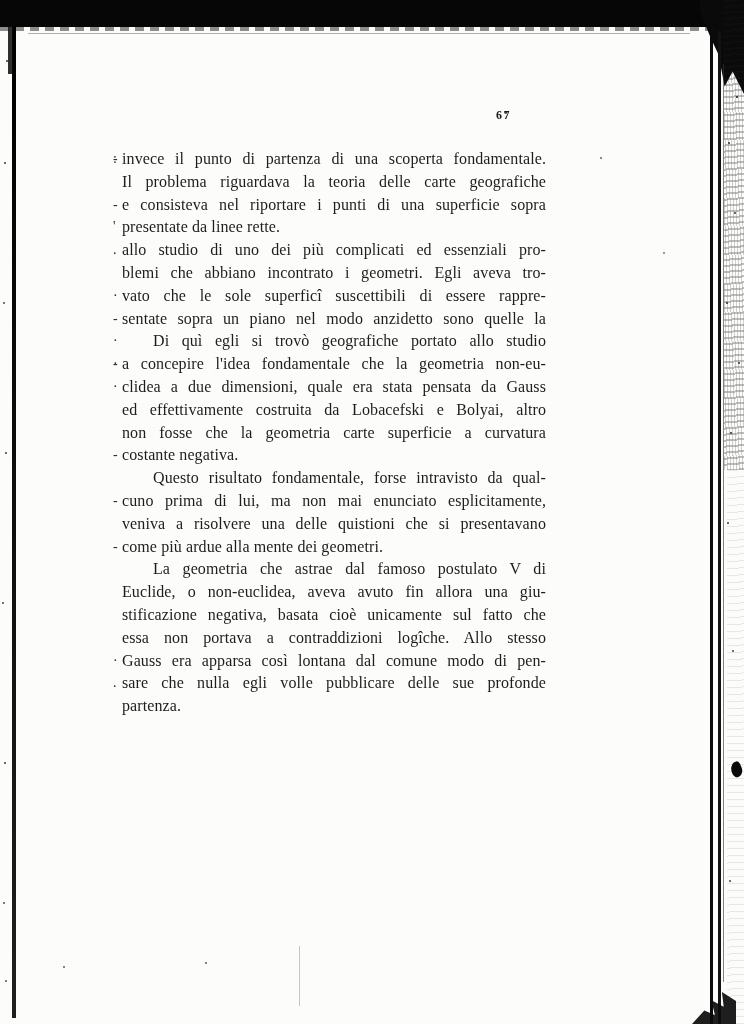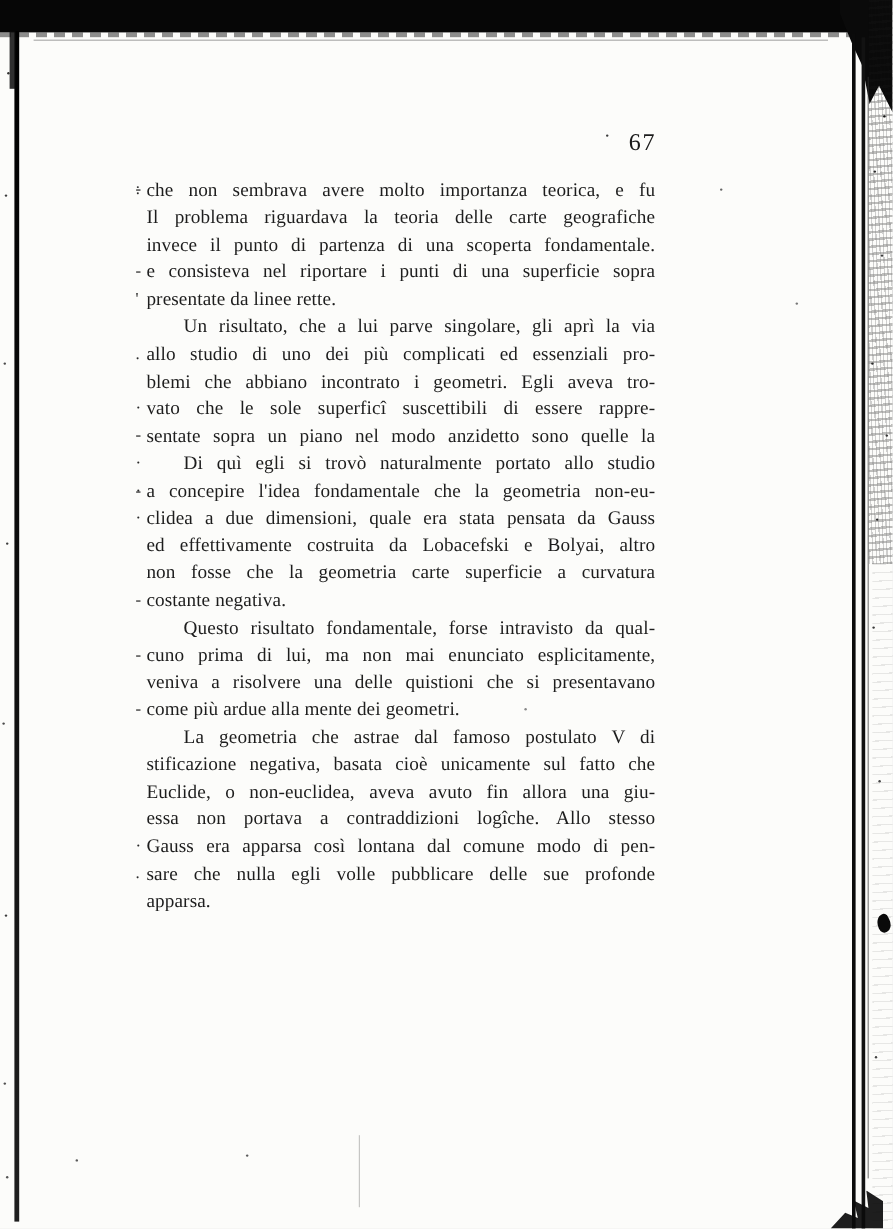--- a/index.html
+++ b/index.html
@@ -77,22 +77,22 @@
       4px 162px #3c3c3c, 3px 302px #4a4a4a, 5px 452px #3c3c3c,
       2px 602px #4a4a4a, 4px 762px #3c3c3c, 3px 902px #505050,
       6px 60px #333, 5px 980px #555,
       728px 142px #2a2a2a, 734px 212px #3a3a3a, 726px 302px #2a2a2a,
       738px 362px #333, 730px 432px #2a2a2a, 736px 96px #111,
       727px 522px #3a3a3a, 732px 650px #444, 729px 880px #444,
       63px 966px #5a5a5a, 205px 962px #5a5a5a, 437px 590px #888;
   }
   
   .page-number {
-    position: absolute; left: 524px; top: 108px;
-    font-size: 20px; color: #1a1a1a; letter-spacing: 1.5px;
+    position: absolute; left: 496px; top: 108px;
+    font-size: 12px; color: #1a1a1a; letter-spacing: 1.5px; font-weight: bold;
   }
   .text-block {
     position: absolute; left: 122px; top: 148px; width: 424px;
     font-size: 16px; line-height: 22.8px; color: #1d1d1d;
     letter-spacing: .1px;
   }
   .para { margin: 0; }
   .tline {
     position: relative;
     text-align: justify;
@@ -121,53 +121,52 @@
   <div class="edge-texture-low"></div>
   <div class="blob-mid-right"></div>
   <div class="smudge-br"></div>
   <div class="crease-bottom"></div>
   <div class="specks"></div>
 
   <div class="page-number">67</div>
   <div class="text-block" id="text-block">
       <div class="para">
         <div class="tline"><span class="margin-mark">:</span></div>
-        <div class="tline"><span class="margin-mark">-</span><span>che non sembrava avere molto importanza teorica, e fu</span></div>
+        <div class="tline"><span class="margin-mark">-</span></div>
+        <div class="tline"><span>invece il punto di partenza di una scoperta fondamentale.</span></div>
         <div class="tline"><span>Il problema riguardava la teoria delle carte geografiche</span></div>
-        <div class="tline"><span>invece il punto di partenza di una scoperta fondamentale.</span></div>
         <div class="tline"><span class="margin-mark">-</span><span>e consisteva nel riportare i punti di una superficie sopra</span></div>
         <div class="tline last"><span class="margin-mark">'</span><span>presentate da linee rette.</span></div>
       </div>
       <div class="para">
-        <div class="tline indent"><span>Un risultato, che a lui parve singolare, gli aprì la via</span></div>
         <div class="tline"><span class="margin-mark">.</span><span>allo studio di uno dei più complicati ed essenziali pro-</span></div>
         <div class="tline"><span>blemi che abbiano incontrato i geometri. Egli aveva tro-</span></div>
         <div class="tline"><span class="margin-mark">·</span><span>vato che le sole superficî suscettibili di essere rappre-</span></div>
         <div class="tline"><span class="margin-mark">-</span><span>sentate sopra un piano nel modo anzidetto sono quelle la</span></div>
         <div class="tline last"><span class="margin-mark">·</span></div>
       </div>
       <div class="para">
-        <div class="tline indent"><span>Di quì egli si trovò naturalmente portato allo studio</span></div>
+        <div class="tline indent"><span>Di quì egli si trovò geografiche portato allo studio</span></div>
         <div class="tline"><span class="margin-mark">-</span></div>
         <div class="tline"><span class="margin-mark">·</span><span>a concepire l'idea fondamentale che la geometria non-eu-</span></div>
         <div class="tline"><span class="margin-mark">·</span><span>clidea a due dimensioni, quale era stata pensata da Gauss</span></div>
         <div class="tline"><span>ed effettivamente costruita da Lobacefski e Bolyai, altro</span></div>
         <div class="tline"><span>non fosse che la geometria carte superficie a curvatura</span></div>
         <div class="tline last"><span class="margin-mark">-</span><span>costante negativa.</span></div>
       </div>
       <div class="para">
         <div class="tline indent"><span>Questo risultato fondamentale, forse intravisto da qual-</span></div>
         <div class="tline"><span class="margin-mark">-</span><span>cuno prima di lui, ma non mai enunciato esplicitamente,</span></div>
         <div class="tline"><span>veniva a risolvere una delle quistioni che si presentavano</span></div>
         <div class="tline last"><span class="margin-mark">-</span><span>come più ardue alla mente dei geometri.</span></div>
       </div>
       <div class="para">
         <div class="tline indent"><span>La geometria che astrae dal famoso postulato V di</span></div>
+        <div class="tline"><span>Euclide, o non-euclidea, aveva avuto fin allora una giu-</span></div>
         <div class="tline"><span>stificazione negativa, basata cioè unicamente sul fatto che</span></div>
-        <div class="tline"><span>Euclide, o non-euclidea, aveva avuto fin allora una giu-</span></div>
         <div class="tline"><span>essa non portava a contraddizioni logîche. Allo stesso</span></div>
         <div class="tline"><span class="margin-mark">·</span><span>Gauss era apparsa così lontana dal comune modo di pen-</span></div>
         <div class="tline"><span class="margin-mark">.</span><span>sare che nulla egli volle pubblicare delle sue profonde</span></div>
-        <div class="tline last"><span>apparsa.</span></div>
+        <div class="tline last"><span>partenza.</span></div>
       </div>
     </div>
 
 </div>
 
 </body></html>

